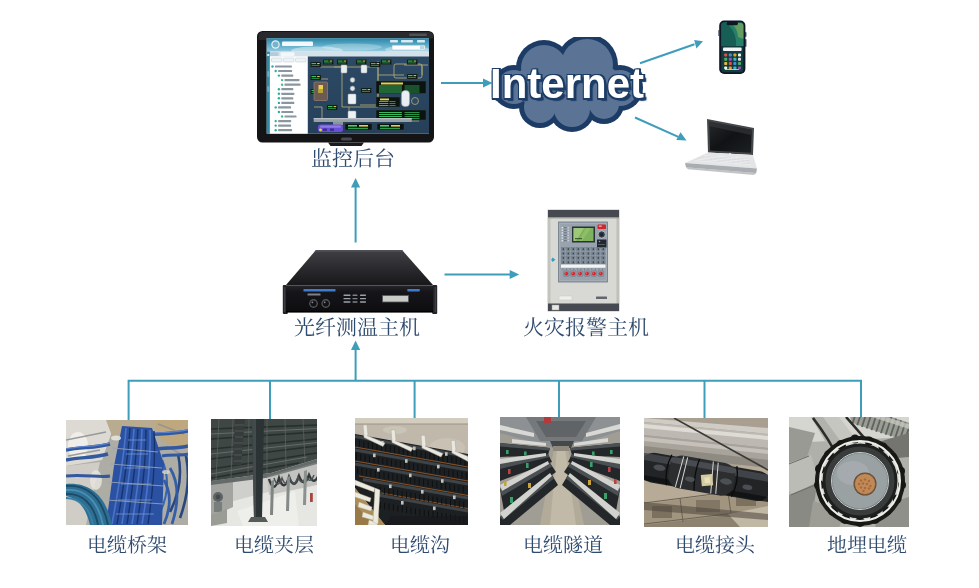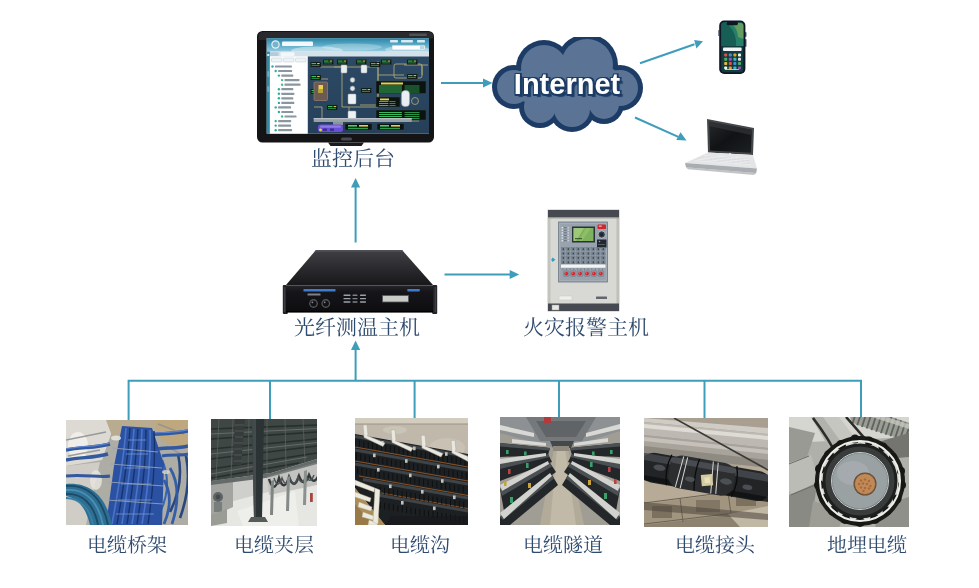--- a/index.html
+++ b/index.html
@@ -5,21 +5,21 @@
   html,body{margin:0;padding:0;background:#fff;}
   #stage{position:relative;width:979px;height:588px;background:#ffffff;overflow:hidden;
          font-family:"Liberation Sans","DejaVu Sans",sans-serif;}
   .abs{position:absolute;}
   .node-label{position:absolute;transform:translateX(-50%);color:#2e4a6e;white-space:nowrap;
               font-family:"Liberation Serif","DejaVu Serif",serif;}
   .lbl-lg{font-size:21px;}
   .lbl-md{font-size:20px;}
   .vh{position:absolute;width:1px;height:1px;overflow:hidden;clip:rect(0 0 0 0);white-space:nowrap;}
   #internet-text{position:absolute;left:567px;top:84px;transform:translate(-50%,-50%);
-     font-family:"Liberation Sans","DejaVu Sans",sans-serif;font-weight:bold;font-size:29px;color:#fff;
+     font-family:"Liberation Sans","DejaVu Sans",sans-serif;font-weight:bold;font-size:42px;color:#fff;
      letter-spacing:0px;
      text-shadow:2px 2px 0 #1c3c66,-1px -1px 0 #1c3c66,1px -1px 0 #1c3c66,-1px 1px 0 #1c3c66,
                  2px -1px 0 #1c3c66,-1px 2px 0 #1c3c66,3px 3px 1px #1c3c66;}
   svg{display:block;}
 </style>
 </head>
 <body>
 
 <div id="stage">
 

